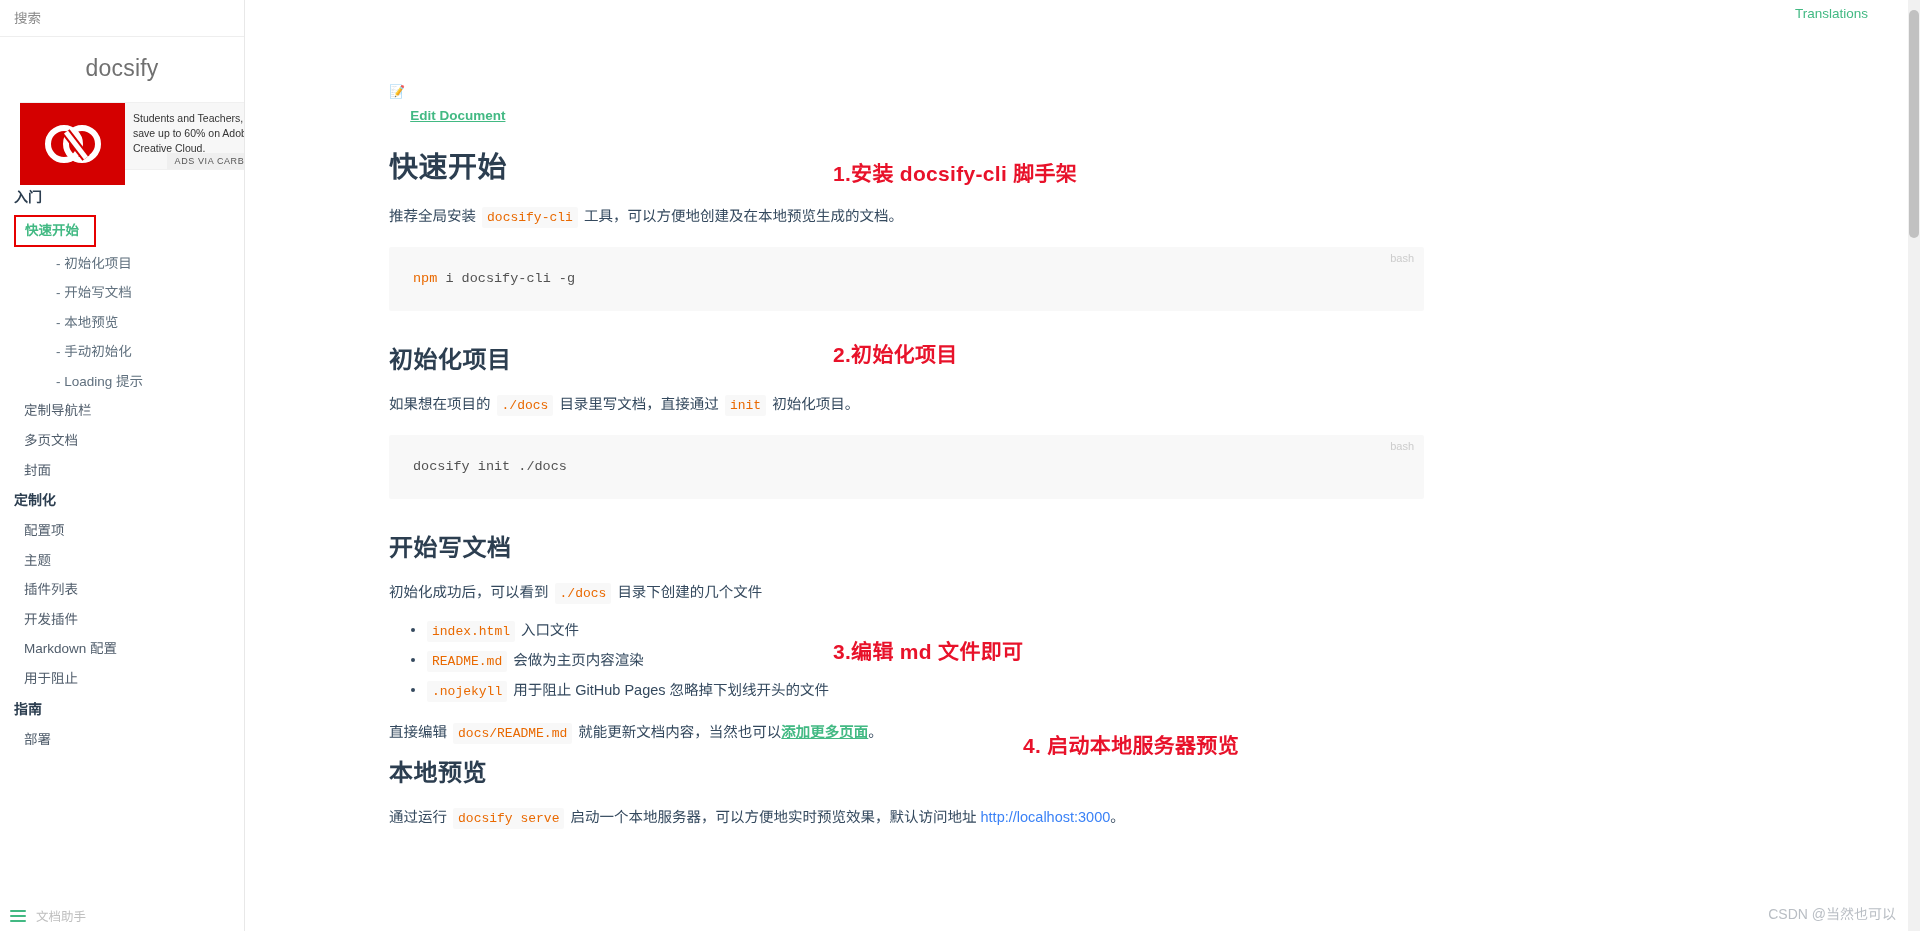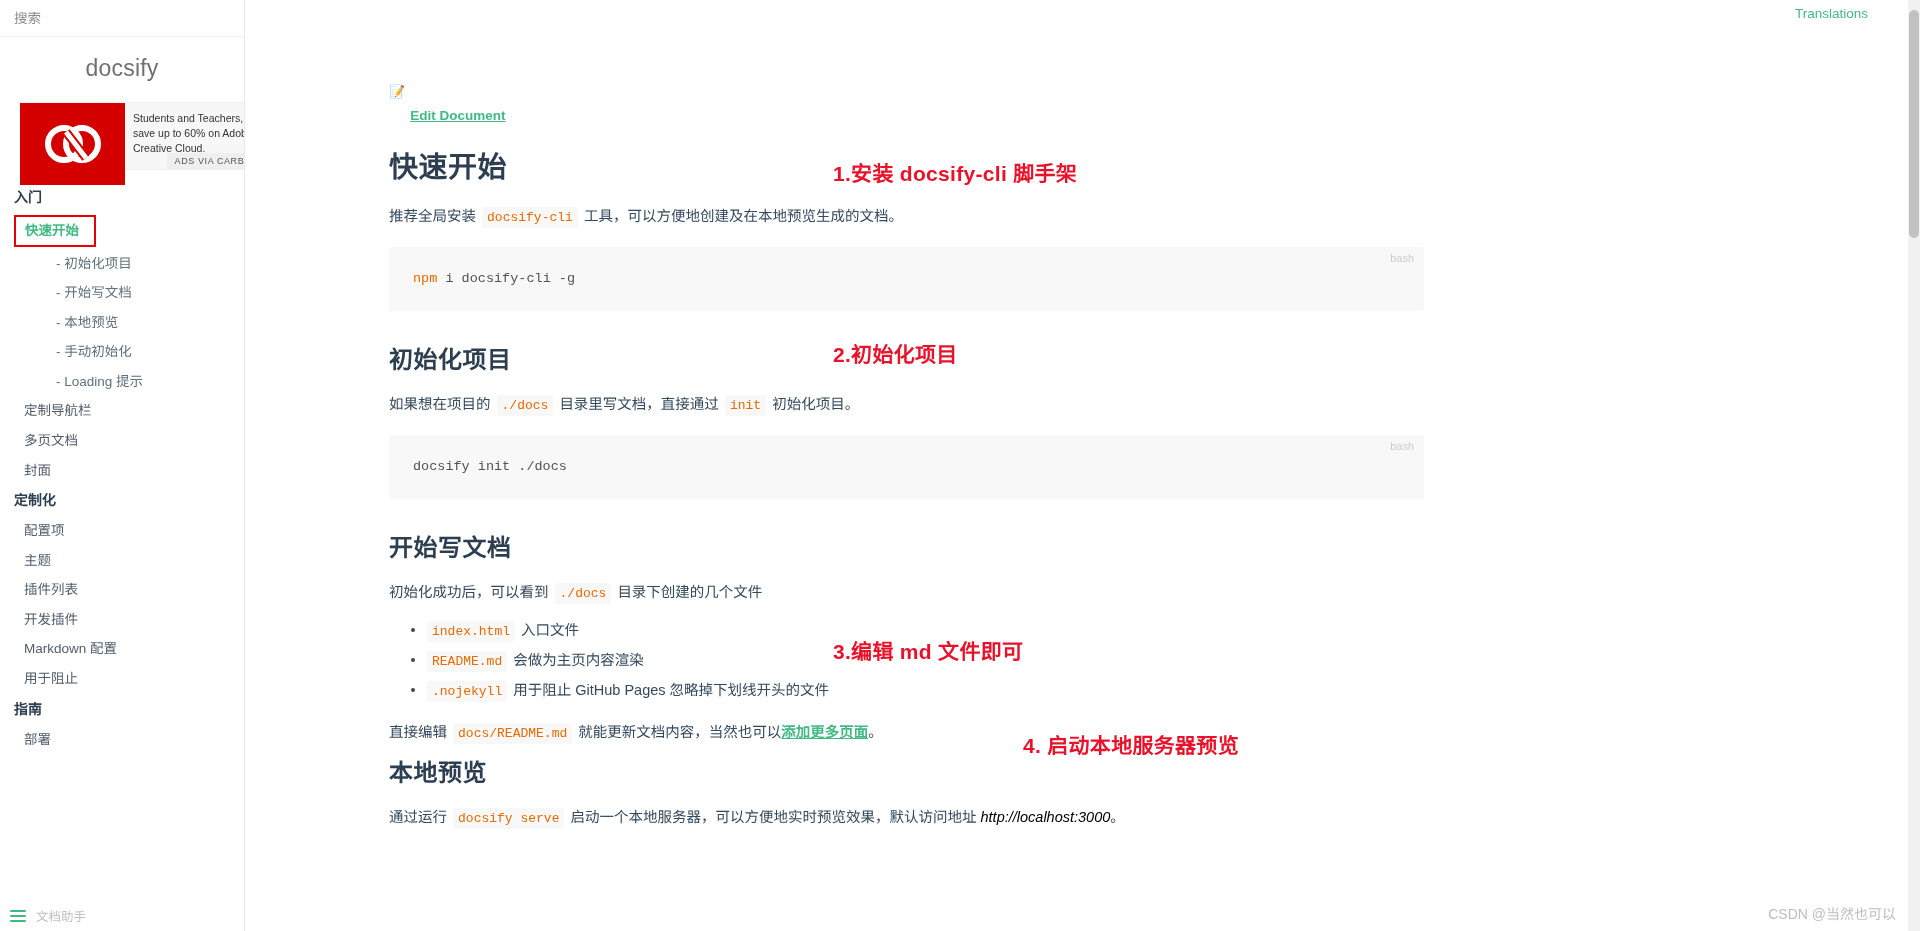--- a/index.html
+++ b/index.html
@@ -259,24 +259,23 @@
     margin: 0 2px;
     white-space: nowrap;
   }
   a.inline-link {
     color: #42b983;
     text-decoration: underline;
     font-weight: 600;
     cursor: pointer;
   }
   a.plain-link {
-    color: #000000;
+    color: #3b82f6;
     text-decoration: none;
     cursor: pointer;
-    font-style: italic;
   }
 
   .codeblock {
     position: relative;
     background: #f8f8f8;
     border-radius: 2px;
     margin: 18px 0 34px 0;
     padding: 22px 24px;
     width: 1035px;
   }

